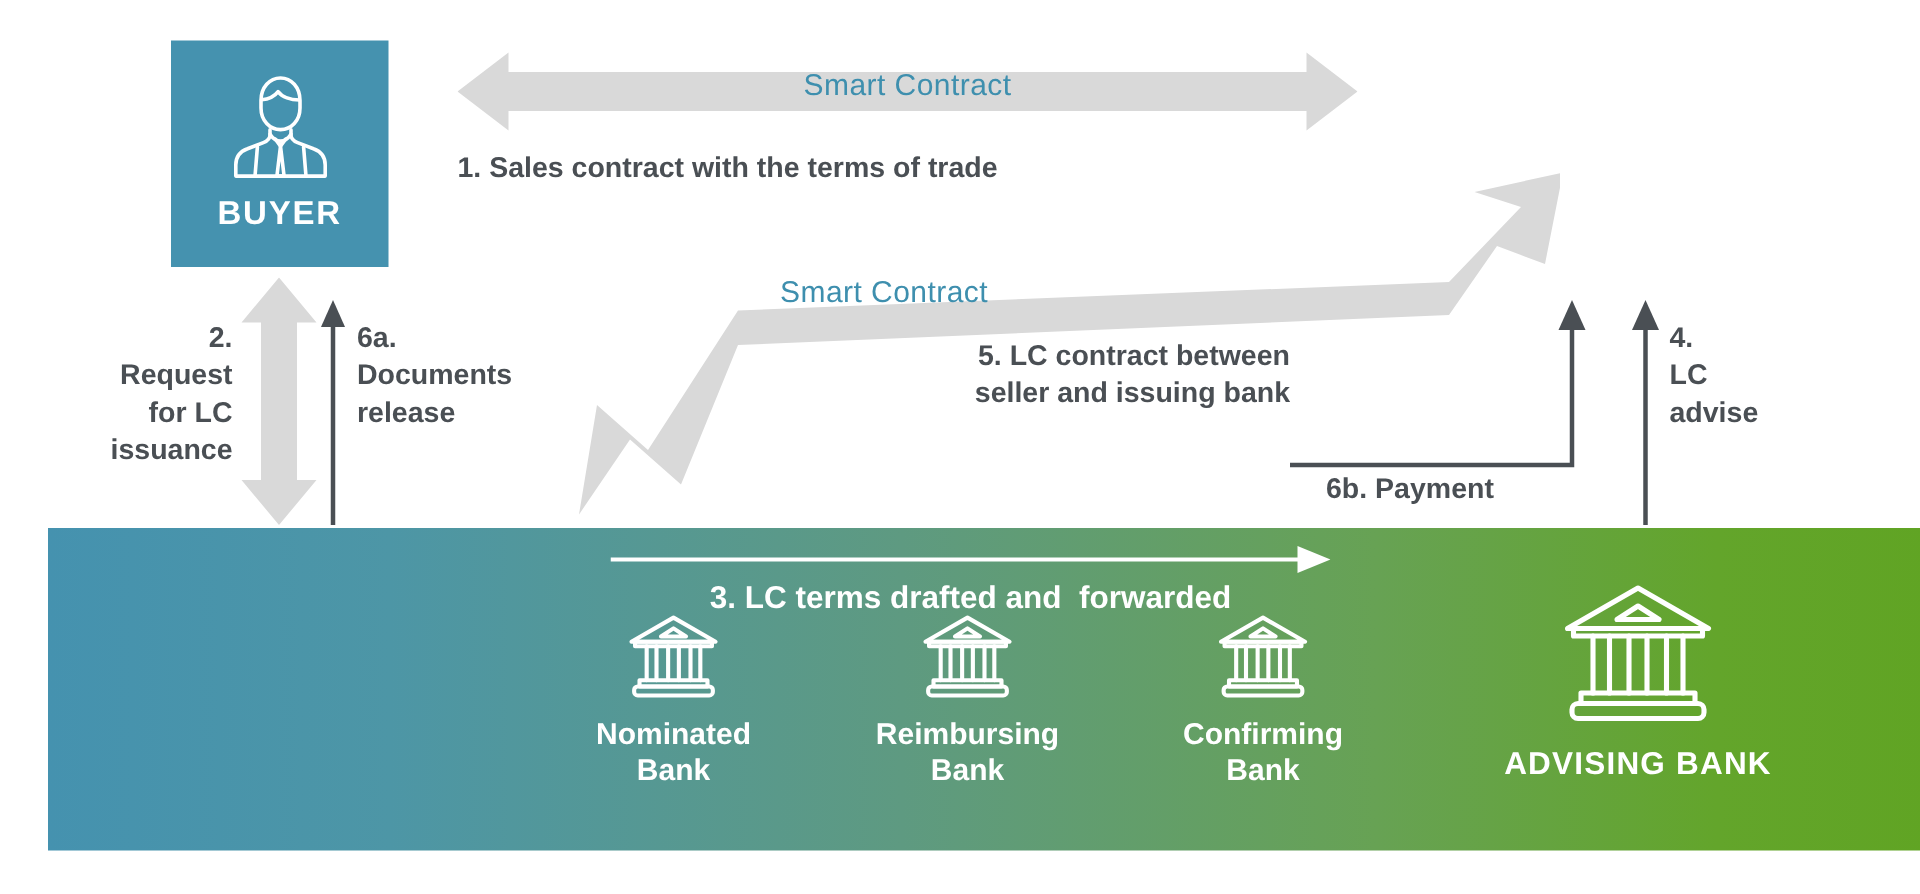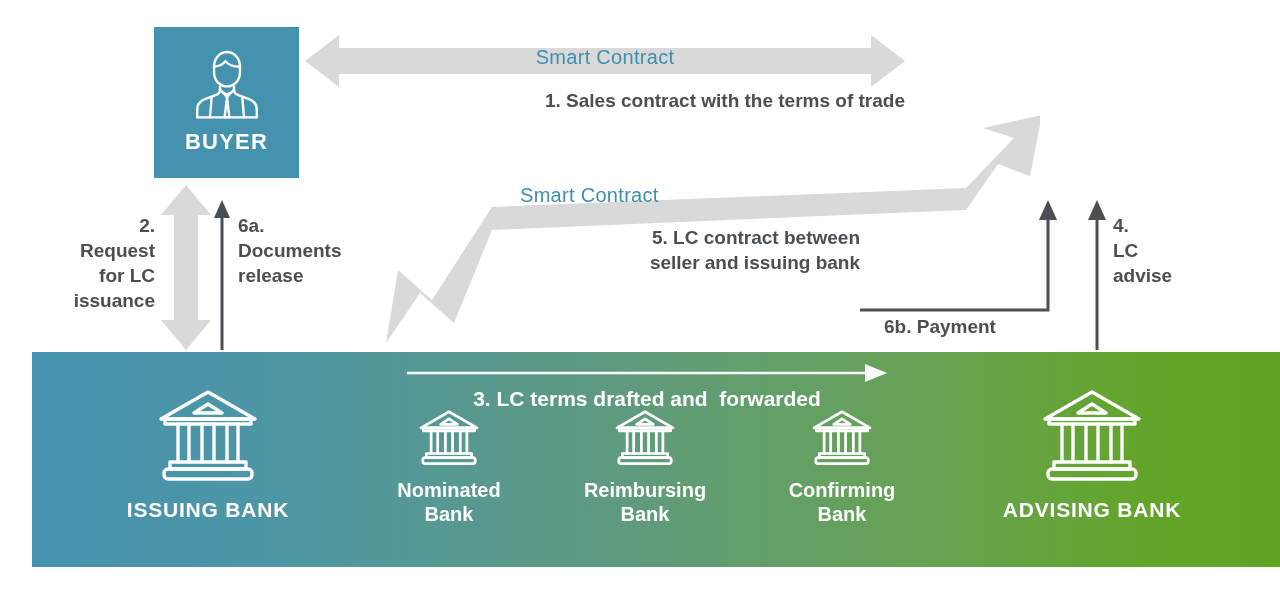--- a/index.html
+++ b/index.html
@@ -31,21 +31,21 @@
     box-sizing: border-box;
   }
   .actor-icon { margin-top: 16px; }
   .actor-label {
     color: #ffffff;
     font-weight: bold;
     font-size: 22px;
     letter-spacing: 1.2px;
     margin-top: 10px;
   }
-  #buyer-box  { left: 114px; top: 27px; width: 145px; height: 151px; background: #4592AF; margin-left: 40px; }
+  #buyer-box  { left: 114px; top: 27px; width: 145px; height: 151px; background: #4592AF; }
   #seller-box { left: 1029px; top: 27px; width: 145px; height: 151px; background: #60A423; }
 
   
   #banks-bar {
     position: absolute;
     left: 32px; top: 352px;
     width: 1264px; height: 215px;
     background: linear-gradient(to right, #4592AF 0%, #4D96A6 18%, #5E9A81 45%, #67A254 70%, #63A52B 88%, #60A423 100%);
   }
   .bank {
@@ -100,21 +100,21 @@
 </style>
 </head>
 <body>
 
 <div id="stage">
 
   <svg class="abs" style="left:305px; top:33px;" width="600" height="56" aria-hidden="true">
     <polygon points="0,28 34,2 34,15 566,15 566,2 600,28 566,54 566,41 34,41 34,54" fill="#D9D9D9"></polygon>
   </svg>
   <div class="smart-label" style="left:305px; top:46px; width:600px; text-align:center;">Smart Contract</div>
-  <div class="step-text" style="left:305px; top:88px; width:600px; text-align:right;">1. Sales contract with the terms of trade</div>
+  <div class="step-text" style="left:305px; top:100px; width:600px; text-align:left;">1. Sales contract with the terms of trade</div>
 
   <svg class="abs" style="left:160px; top:185px;" width="52" height="165" aria-hidden="true">
     <polygon points="26,0 51,30 38,30 38,135 51,135 26,165 1,135 14,135 14,30 1,30" fill="#D9D9D9"></polygon>
   </svg>
   <div class="step-text" style="left:20px; top:213px; width:135px; text-align:right;">2.
 Request
 for LC
 issuance</div>
 
   <svg class="abs" style="left:212px; top:200px;" width="20" height="150" aria-hidden="true">
@@ -178,33 +178,20 @@
 
 
   <div id="banks-bar">
 
     <svg class="abs" style="left:375px; top:11px;" width="480" height="20" aria-hidden="true">
       <line x1="0" y1="10" x2="462" y2="10" stroke="#ffffff" stroke-width="2.6"></line>
       <polygon points="480,10 458,19 458,1" fill="#ffffff"></polygon>
     </svg>
     <div class="white-step-text" style="left:375px; top:35px; width:480px; text-align:center;">3. LC terms drafted and  forwarded</div>
 
-    <div class="bank" style="left:56px; top:34px; width:240px;">
-      <div>
-        <svg width="104" height="100" viewBox="0 0 104 100" fill="none" stroke="#ffffff" stroke-width="3.4" stroke-linecap="round" stroke-linejoin="round" aria-hidden="true">
-          <path d="M52 6 99 33H5z"></path>
-          <path d="M52 18l14 9H38z"></path>
-          <rect x="9" y="33" width="86" height="5"></rect>
-          <path d="M22 38v38M33 38v38M46 38v38M58 38v38M71 38v38M82 38v38"></path>
-          <rect x="14" y="76" width="76" height="7"></rect>
-          <rect x="8" y="83" width="88" height="10" rx="4"></rect>
-        </svg>
-      </div>
-      <div class="bank-name-major">ISSUING BANK</div>
-    </div>
 
     <div class="bank" style="left:337px; top:56px; width:160px;">
       <div>
         <svg width="62" height="60" viewBox="0 0 104 100" fill="none" stroke="#ffffff" stroke-width="4.6" stroke-linecap="round" stroke-linejoin="round" aria-hidden="true">
           <path d="M52 6 99 33H5z"></path>
           <path d="M52 18l14 9H38z"></path>
           <rect x="9" y="33" width="86" height="5"></rect>
           <path d="M22 38v38M33 38v38M46 38v38M58 38v38M71 38v38M82 38v38"></path>
           <rect x="14" y="76" width="76" height="7"></rect>
           <rect x="8" y="83" width="88" height="10" rx="4"></rect>

